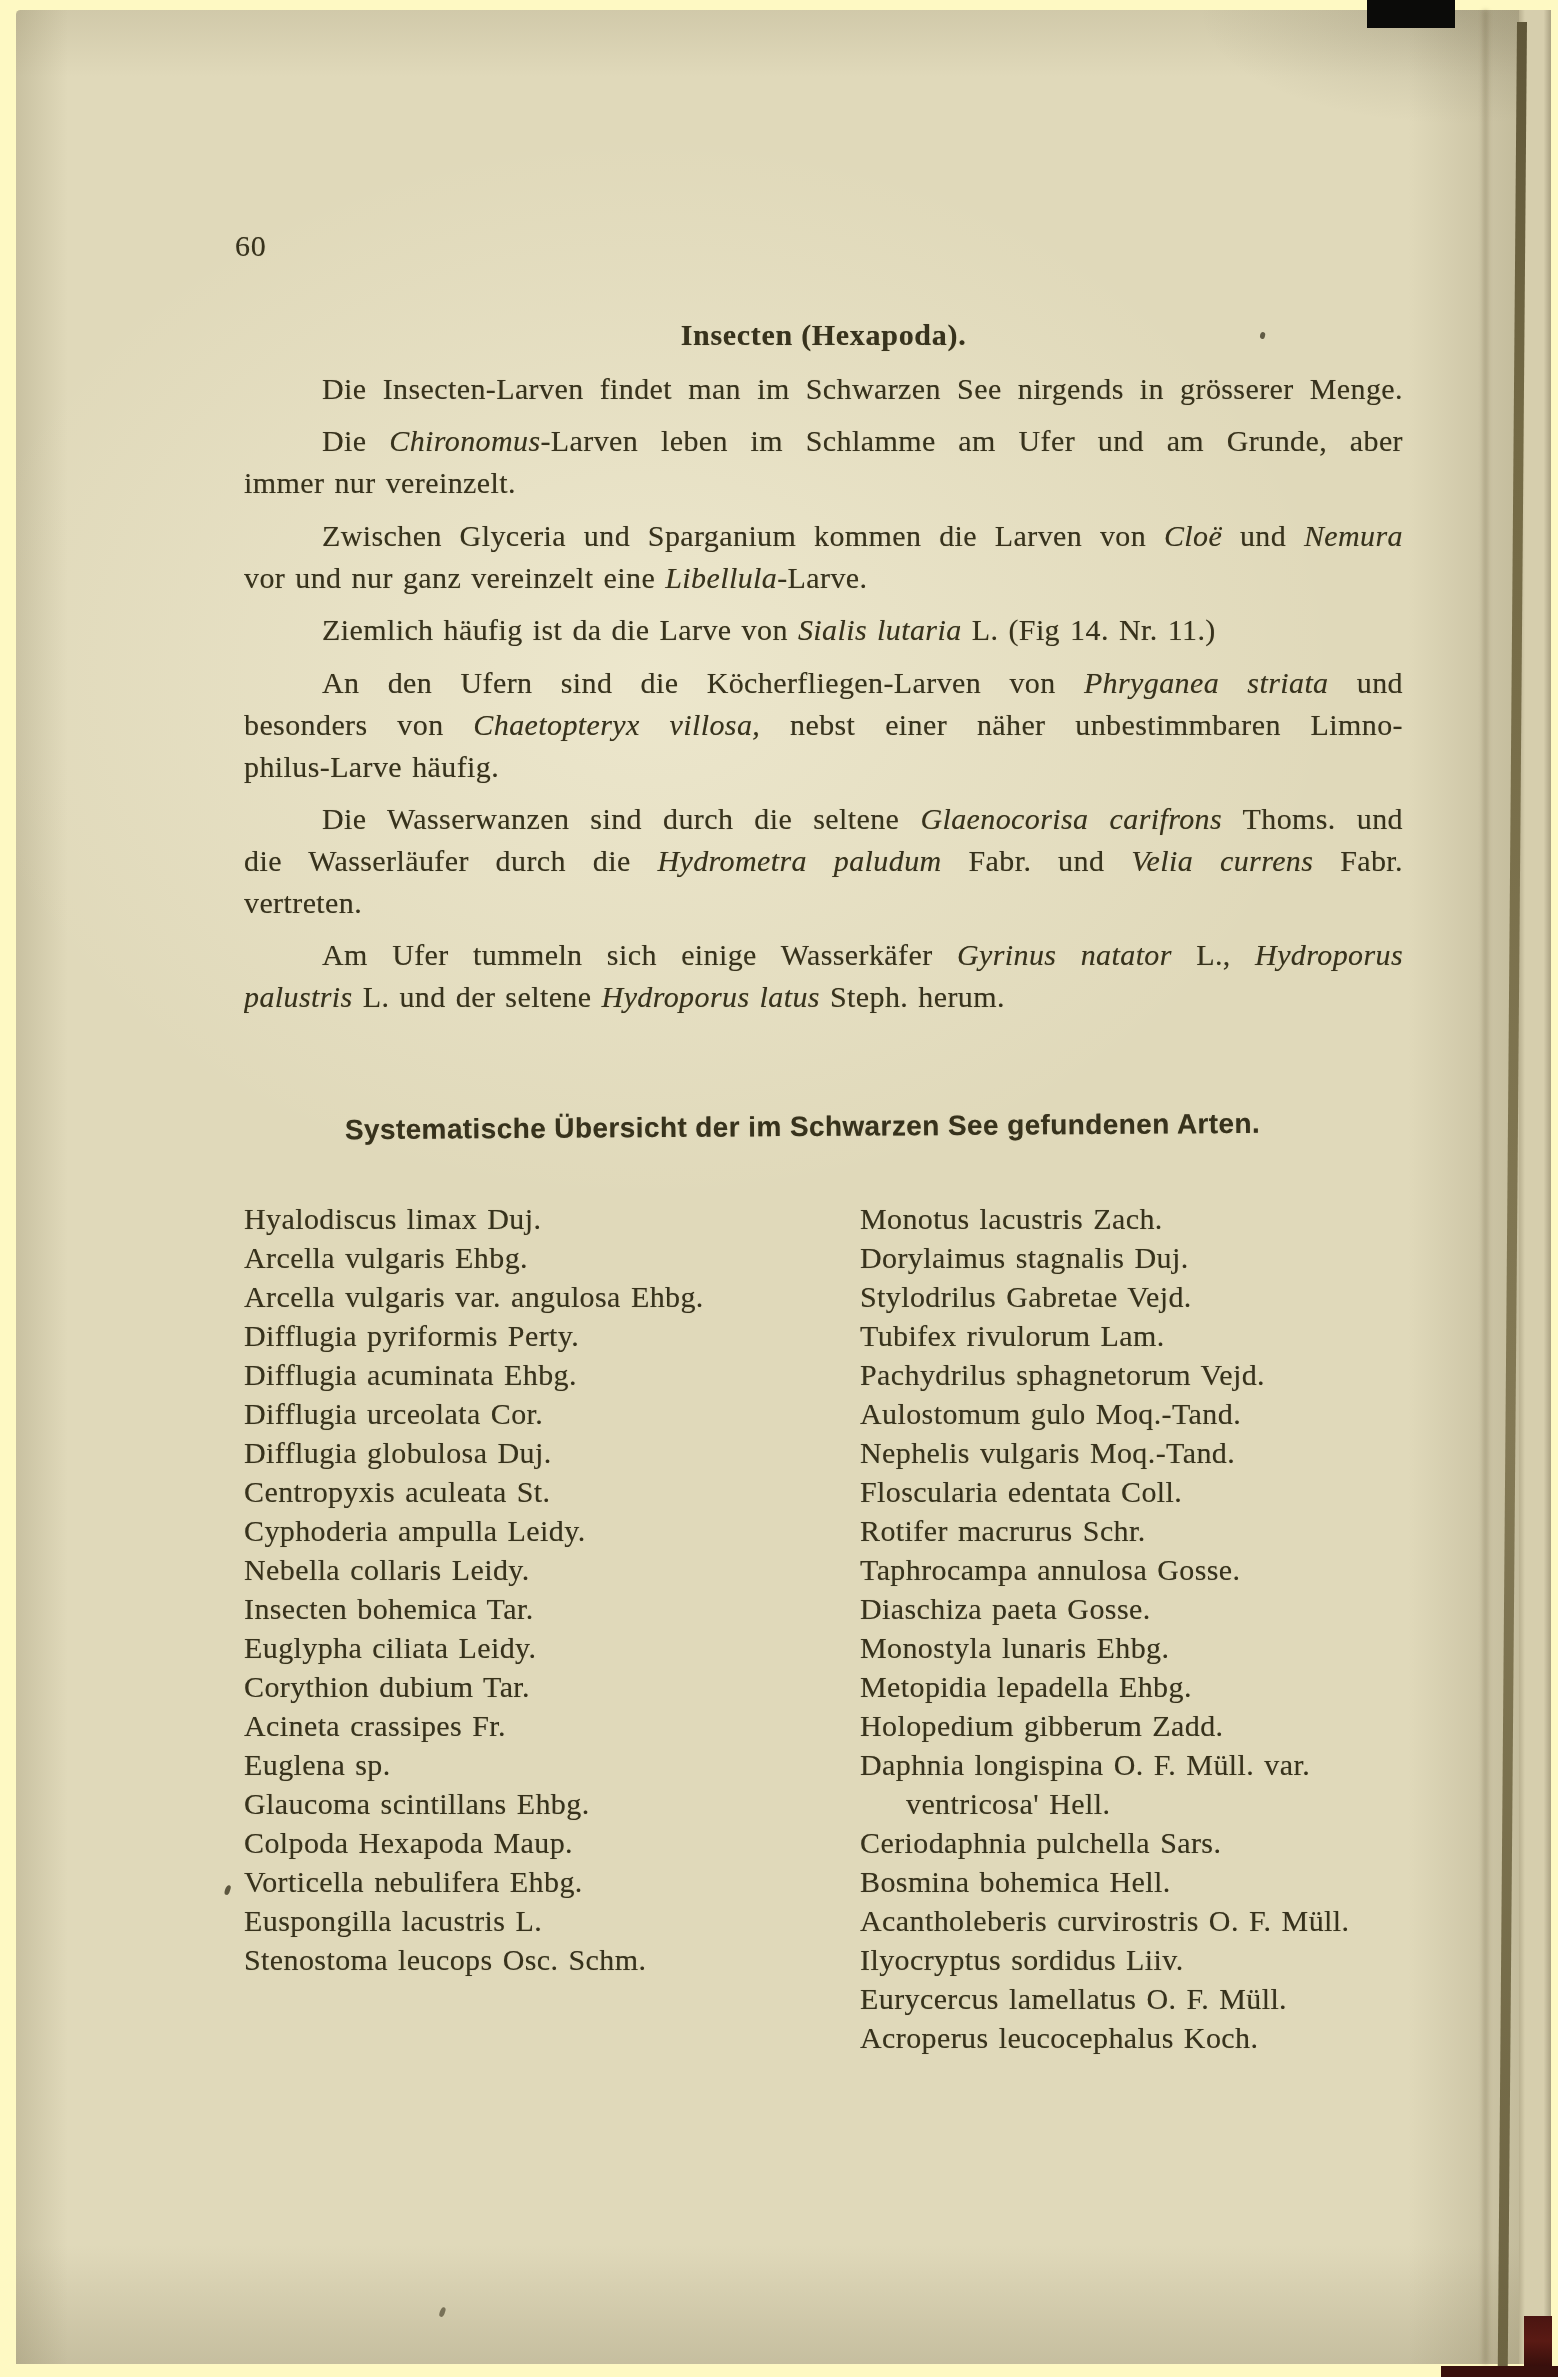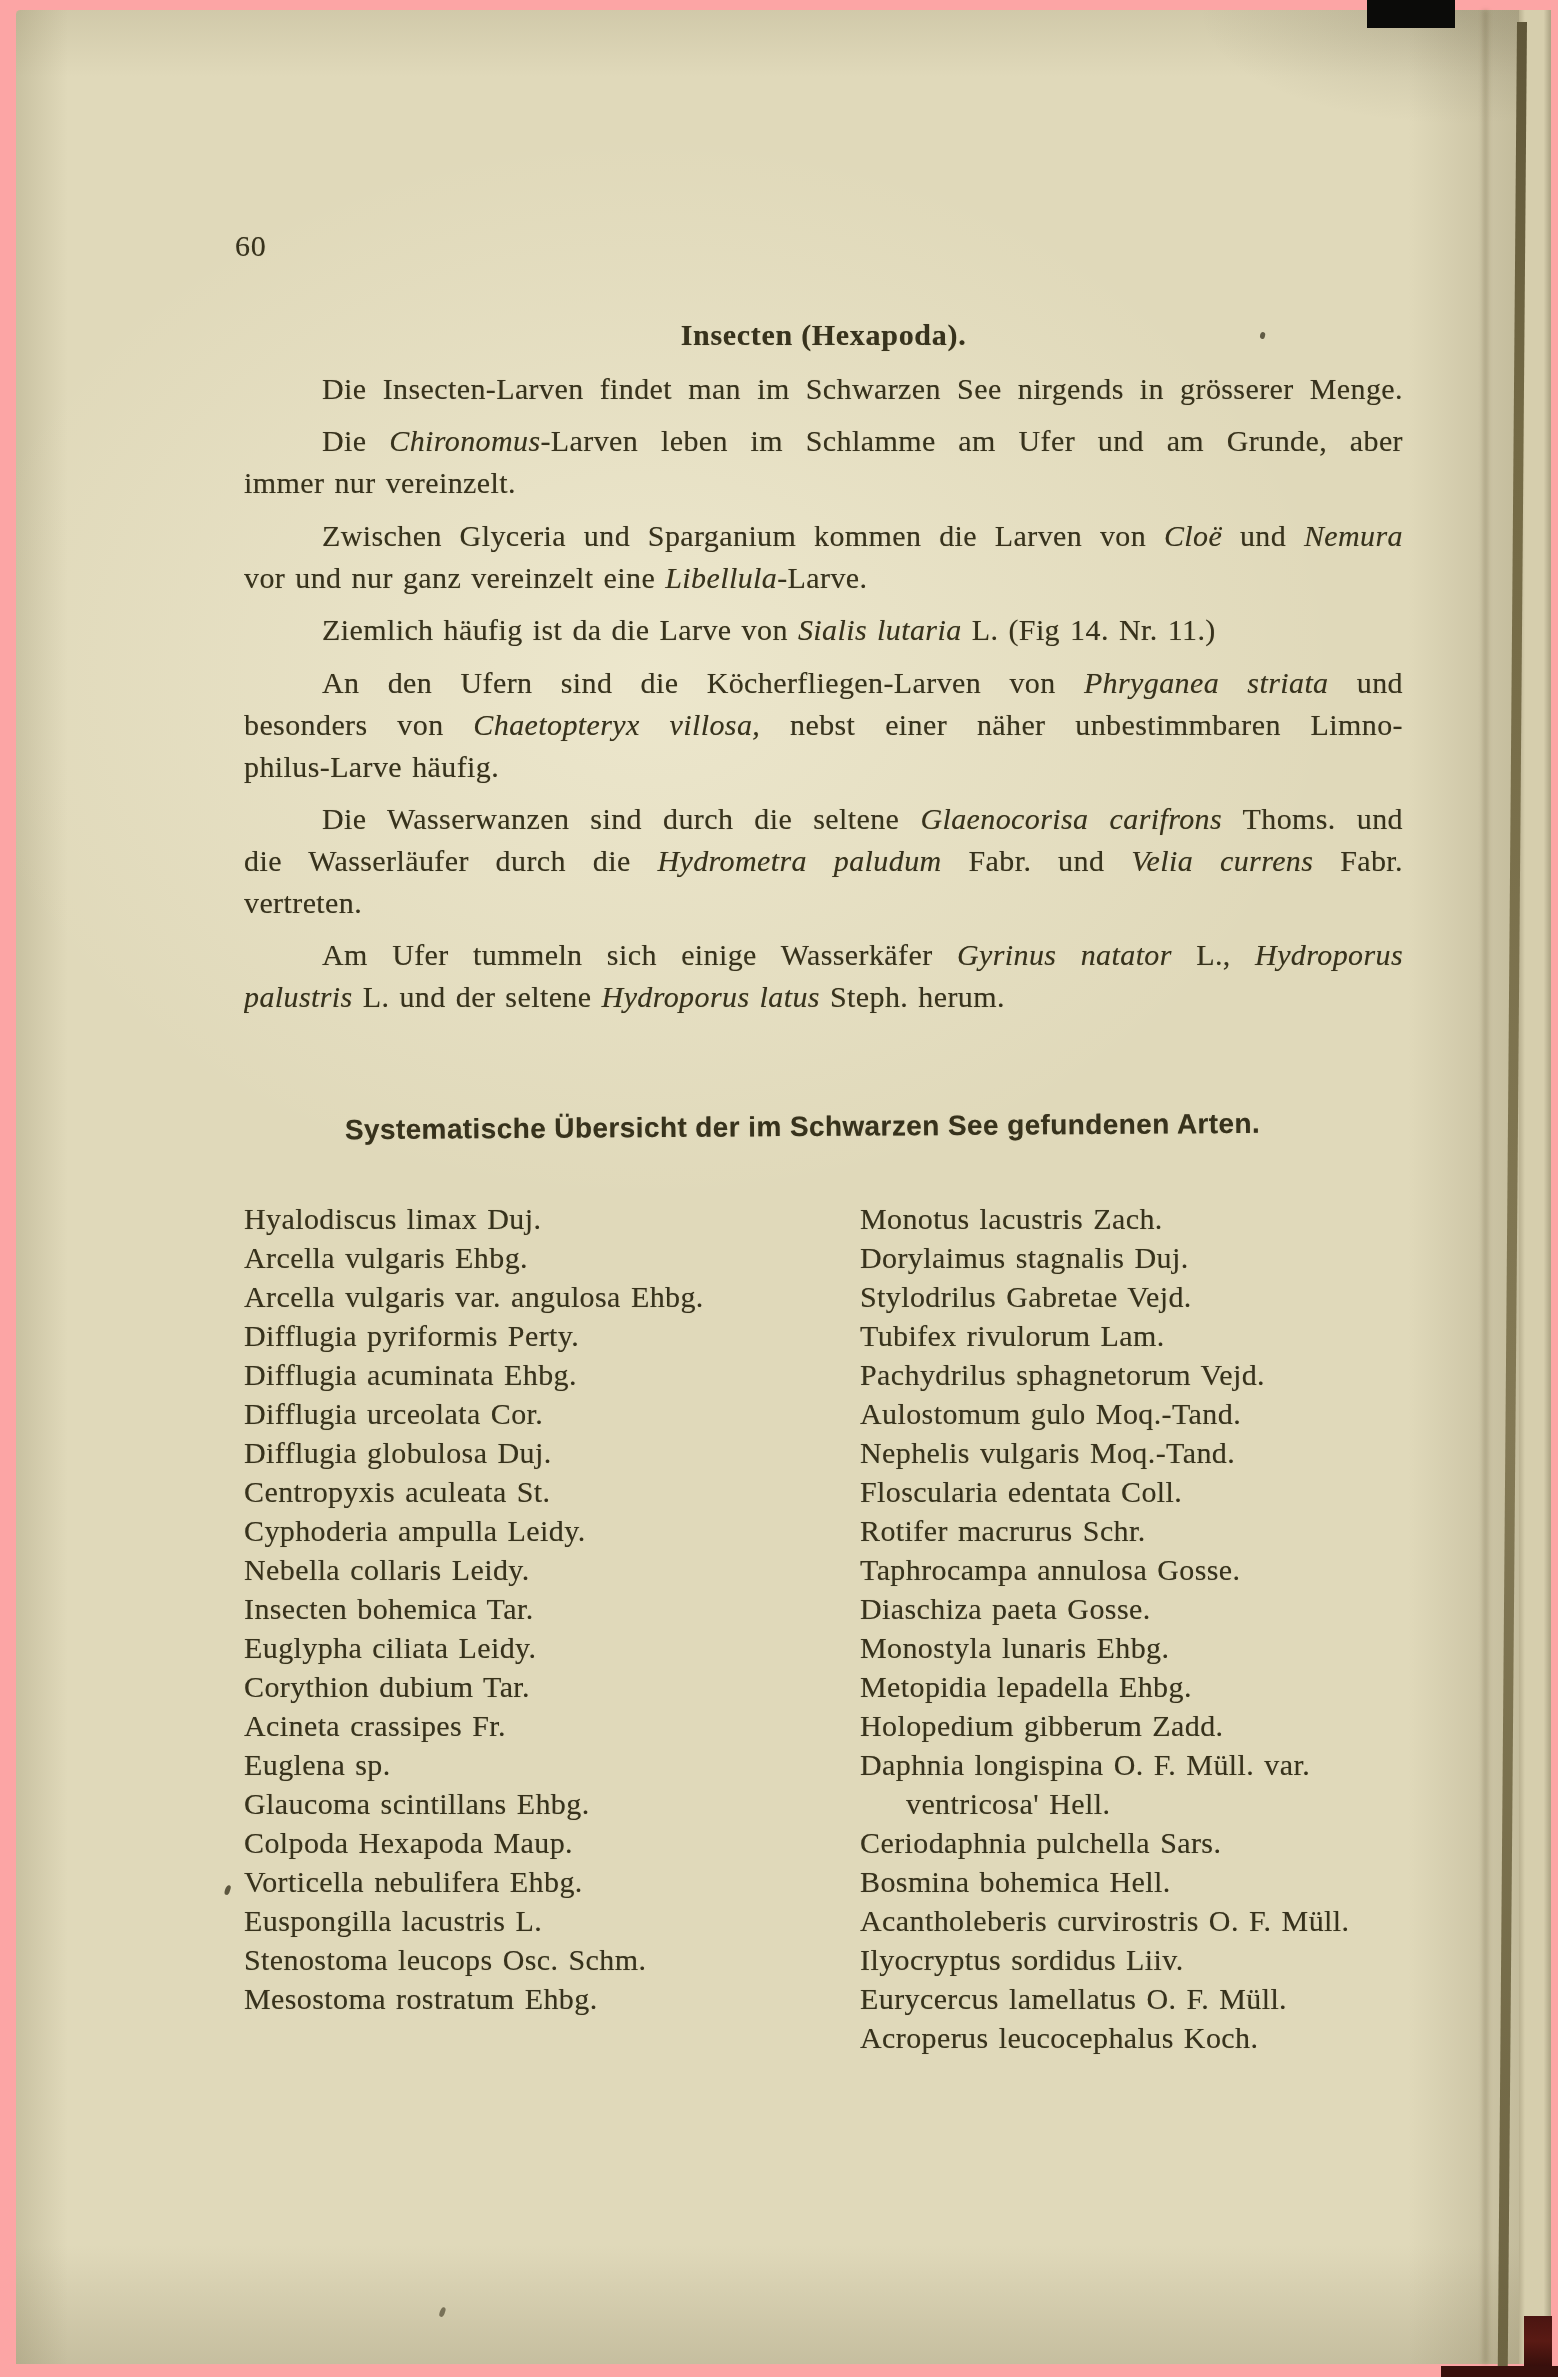--- a/index.html
+++ b/index.html
@@ -1,18 +1,18 @@
 <!DOCTYPE html>
 <html style="font-size:12px"><head>
 <meta charset="utf-8">
 <style>
   html,body{margin:0;padding:0;background:#000;}
   .screen{
     position:relative; width:1559px; height:2377px; overflow:hidden;
-    background:#fca5a5;
+    background:#fef9c3;
     font-family:"Liberation Serif", serif;
   }
   
   .paper{
     position:absolute; left:16.3px; top:10.4px; width:1503px; height:2354px;
     background:
       radial-gradient(ellipse 966px 743px at 42% 28%, rgba(252,248,228,0.45), rgba(252,248,228,0) 72%),
       radial-gradient(ellipse 371px 163px at 96% 0%, rgba(70,64,44,0.18), rgba(70,64,44,0) 70%),
       linear-gradient(90deg, rgba(118,108,72,0.22), rgba(118,108,72,0) 52px),
       linear-gradient(270deg, rgba(122,112,78,0.28), rgba(122,112,78,0) 111px),
@@ -149,21 +149,20 @@
       <div class="species-line">Insecten bohemica Tar.</div>
       <div class="species-line">Euglypha ciliata Leidy.</div>
       <div class="species-line">Corythion dubium Tar.</div>
       <div class="species-line">Acineta crassipes Fr.</div>
       <div class="species-line">Euglena sp.</div>
       <div class="species-line">Glaucoma scintillans Ehbg.</div>
       <div class="species-line">Colpoda Hexapoda Maup.</div>
       <div class="species-line">Vorticella nebulifera Ehbg.</div>
       <div class="species-line">Euspongilla lacustris L.</div>
       <div class="species-line">Stenostoma leucops Osc. Schm.</div>
-      <div class="species-line">Mesostoma rostratum Ehbg.</div>
     </div>
   <div class="species-col right ink">
       <div class="species-line">Monotus lacustris Zach.</div>
       <div class="species-line">Dorylaimus stagnalis Duj.</div>
       <div class="species-line">Stylodrilus Gabretae Vejd.</div>
       <div class="species-line">Tubifex rivulorum Lam.</div>
       <div class="species-line">Pachydrilus sphagnetorum Vejd.</div>
       <div class="species-line">Aulostomum gulo Moq.-Tand.</div>
       <div class="species-line">Nephelis vulgaris Moq.-Tand.</div>
       <div class="species-line">Floscularia edentata Coll.</div>

